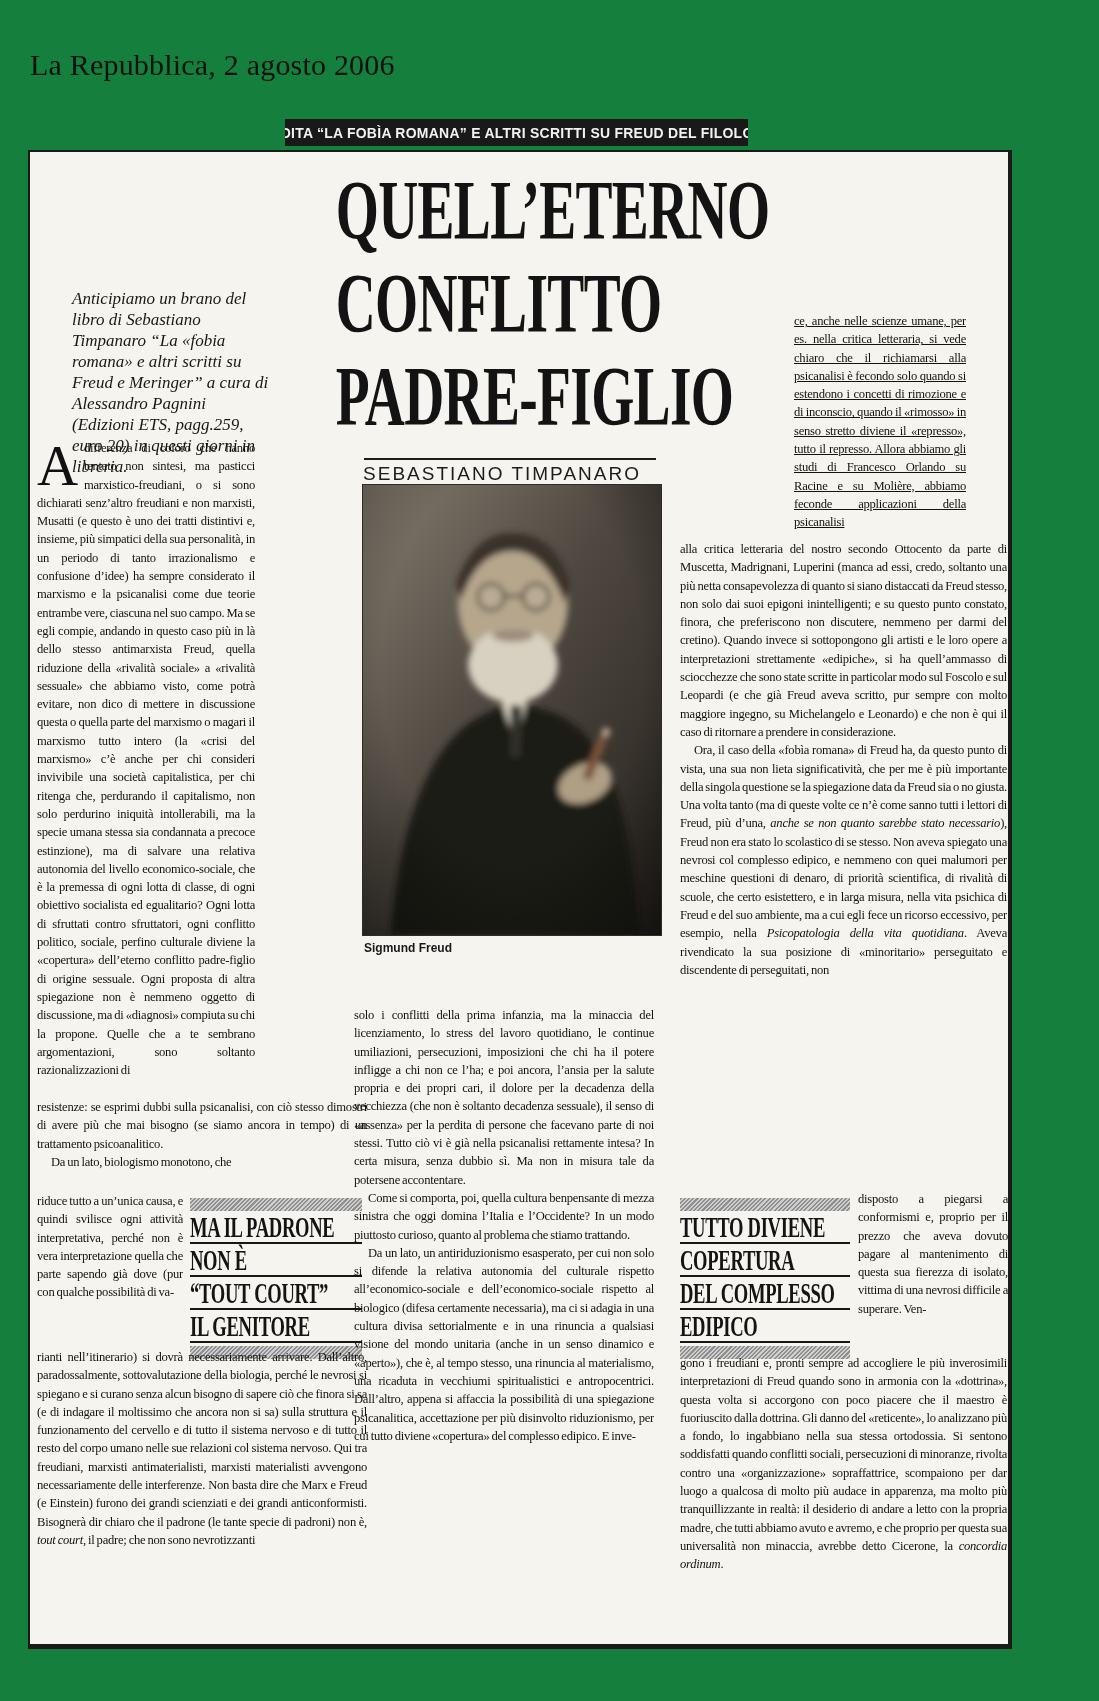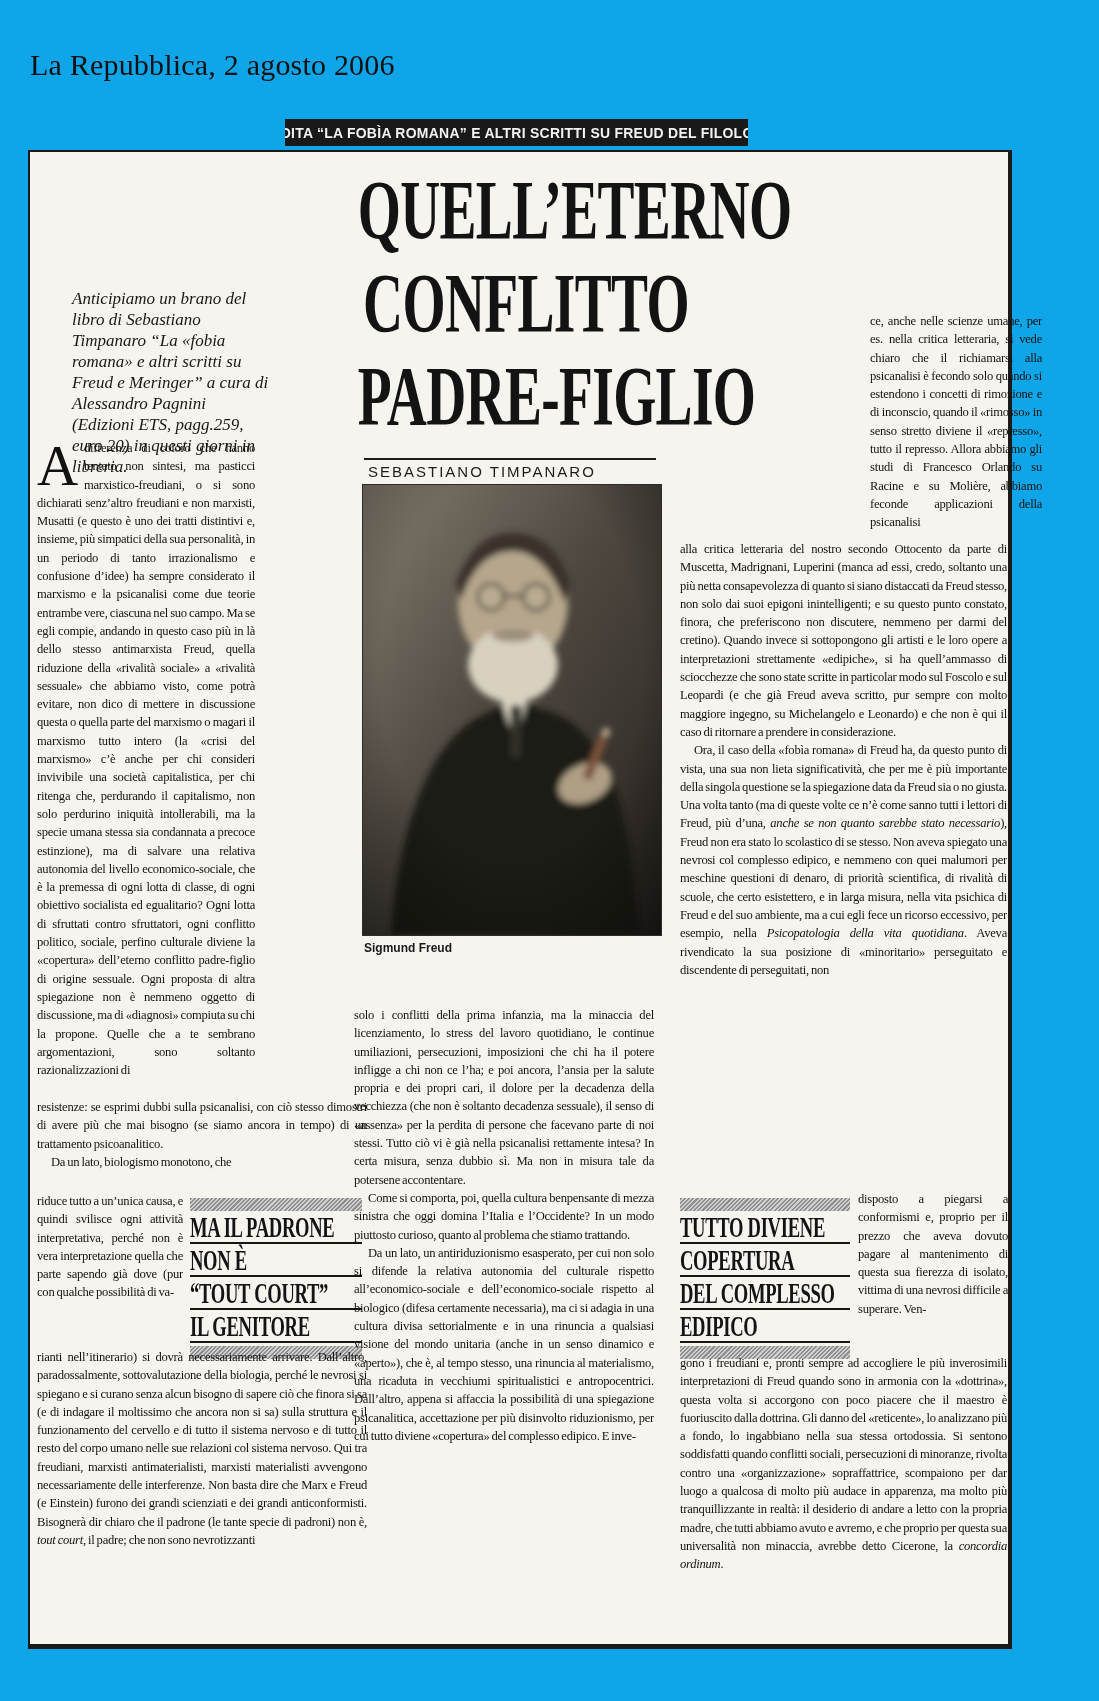--- a/index.html
+++ b/index.html
@@ -1,32 +1,32 @@
 <!DOCTYPE html>
 <html lang="it"><head>
 <meta charset="utf-8">
 <style>
   html,body{margin:0;padding:0;background:#e8e6e1;}
-  #page{position:relative;width:1099px;height:1701px;background:#0ea5e9;overflow:hidden;
+  #page{position:relative;width:1099px;height:1701px;background:#15803d;overflow:hidden;
         font-family:"Liberation Serif","DejaVu Serif",serif;color:#151310;}
   .header-note{position:absolute;left:30px;top:48px;font-size:30px;letter-spacing:0.2px;color:#111;}
   .article-box{position:absolute;left:28px;top:150px;width:978px;height:1492px;
                border:2px solid #1a1a1a;border-right-width:4px;border-bottom-width:5px;background:#f6f4ef;}
   .kicker{position:absolute;left:255px;top:-33px;width:463px;height:27px;background:#191919;
           display:flex;align-items:center;justify-content:center;overflow:hidden;}
   .kicker span{color:#f2f2f2;font-family:"Liberation Sans","DejaVu Sans",sans-serif;font-weight:700;
           font-size:15px;letter-spacing:0.3px;white-space:nowrap;transform:scaleX(0.93);}
-  .headline{position:absolute;left:241px;top:12px;width:510px;text-align:center;}
+  .headline{position:absolute;left:219px;top:12px;width:510px;text-align:left;}
   .headline .hl{font-weight:700;font-size:84px;line-height:93px;letter-spacing:-1px;white-space:nowrap;
           transform:scaleX(0.66);transform-origin:50% 50%;color:#131313;}
   .standfirst{position:absolute;left:42px;top:136px;width:200px;font-style:italic;
           font-size:17px;line-height:21px;color:#1a1814;}
   .byline-rule{position:absolute;left:334px;top:306px;width:292px;height:2px;background:#1c1c1c;}
-  .byline{position:absolute;left:338px;top:311px;width:292px;text-align:left;
-          font-family:"Liberation Sans","DejaVu Sans",sans-serif;font-size:15px;letter-spacing:2px;color:#1c1c1c;}
+  .byline{position:absolute;left:326px;top:311px;width:292px;text-align:center;
+          font-family:"Liberation Sans","DejaVu Sans",sans-serif;font-size:19px;letter-spacing:2px;color:#1c1c1c;}
   .photo-frame{position:absolute;left:332px;top:332px;width:298px;height:450px;border:1px solid #2e2b28;background:#3a3631;}
   .photo-frame svg{display:block;}
   .caption{position:absolute;left:334px;top:789px;font-family:"Liberation Sans","DejaVu Sans",sans-serif;
           font-weight:700;font-size:12px;color:#181818;}
   .body-text{position:absolute;overflow:hidden;font-size:12.6px;line-height:18.3px;
           letter-spacing:-0.25px;word-spacing:-0.8px;text-align:justify;color:#151310;hyphens:auto;}
   .body-text p{margin:0;}
   .body-text p.indent{text-indent:14px;}
   .dropcap{float:left;font-size:57px;line-height:47px;padding:3px 6px 0 0;font-weight:400;color:#111;}
   .pullquote{position:absolute;}
@@ -131,21 +131,21 @@
     <div class="body-text" style="left:7px;top:1196px;width:330px;height:290px;">
       <p><span>rianti nell’itinerario) si dovrà necessariamente arrivare. Dall’altro, paradossalmente, sottovalutazione della biologia, perché le nevrosi si spiegano e si curano senza alcun bisogno di sapere ciò che finora si sa (e di indagare il moltissimo che ancora non si sa) sulla struttura e il funzionamento del cervello e di tutto il sistema nervoso e di tutto il resto del corpo umano nelle sue relazioni col sistema nervoso. Qui tra freudiani, marxisti antimaterialisti, marxisti materialisti avvengono necessariamente delle interferenze. Non basta dire che Marx e Freud (e Einstein) furono dei grandi scienziati e dei grandi anticonformisti. Bisognerà dir chiaro che il padrone (le tante specie di padroni) non è, </span><i>tout court</i><span>, il padre; che non sono nevrotizzanti</span></p>
     </div>
 
     <div class="body-text" style="left:324px;top:824px;width:300px;height:666px;margin-top:30px;">
       <p>solo i conflitti della prima infanzia, ma la minaccia del licenziamento, lo stress del lavoro quotidiano, le continue umiliazioni, persecuzioni, imposizioni che chi ha il potere infligge a chi non ce l’ha; e poi ancora, l’ansia per la salute propria e dei propri cari, il dolore per la decadenza della vecchiezza (che non è soltanto decadenza sessuale), il senso di «assenza» per la perdita di persone che facevano parte di noi stessi. Tutto ciò vi è già nella psicanalisi rettamente intesa? In certa misura, senza dubbio sì. Ma non in misura tale da potersene accontentare.</p>
       <p class="indent">Come si comporta, poi, quella cultura benpensante di mezza sinistra che oggi domina l’Italia e l’Occidente? In un modo piuttosto curioso, quanto al problema che stiamo trattando.</p>
       <p class="indent">Da un lato, un antiriduzionismo esasperato, per cui non solo si difende la relativa autonomia del culturale rispetto all’economico-sociale e dell’economico-sociale rispetto al biologico (difesa certamente necessaria), ma ci si adagia in una cultura divisa settorialmente e in una rinuncia a qualsiasi visione del mondo unitaria (anche in un senso dinamico e «aperto»), che è, al tempo stesso, una rinuncia al materialismo, una ricaduta in vecchiumi spiritualistici e antropocentrici. Dall’altro, appena si affaccia la possibilità di una spiegazione psicanalitica, accettazione per più disinvolto riduzionismo, per cui tutto diviene «copertura» del complesso edipico. E inve-</p>
     </div>
 
-    <div class="body-text" style="left:840px;top:160px;width:172px;height:226px;">
+    <div class="body-text" style="left:764px;top:160px;width:172px;height:226px;text-decoration:underline;">
       <p>ce, anche nelle scienze umane, per es. nella critica letteraria, si vede chiaro che il richiamarsi alla psicanalisi è fecondo solo quando si estendono i concetti di rimozione e di inconscio, quando il «rimosso» in senso stretto diviene il «represso», tutto il represso. Allora abbiamo gli studi di Francesco Orlando su Racine e su Molière, abbiamo feconde applicazioni della psicanalisi</p>
     </div>
 
     <div class="body-text" style="left:650px;top:388px;width:327px;height:650px;">
       <p>alla critica letteraria del nostro secondo Ottocento da parte di Muscetta, Madrignani, Luperini (manca ad essi, credo, soltanto una più netta consapevolezza di quanto si siano distaccati da Freud stesso, non solo dai suoi epigoni inintelligenti; e su questo punto constato, finora, che preferiscono non discutere, nemmeno per darmi del cretino). Quando invece si sottopongono gli artisti e le loro opere a interpretazioni strettamente «edipiche», si ha quell’ammasso di sciocchezze che sono state scritte in particolar modo sul Foscolo e sul Leopardi (e che già Freud aveva scritto, pur sempre con molto maggiore ingegno, su Michelangelo e Leonardo) e che non è qui il caso di ritornare a prendere in considerazione.</p>
       <p class="indent"><span>Ora, il caso della «fobìa romana» di Freud ha, da questo punto di vista, una sua non lieta significatività, che per me è più importante della singola questione se la spiegazione data da Freud sia o no giusta. Una volta tanto (ma di queste volte ce n’è come sanno tutti i lettori di Freud, più d’una, </span><i>anche se non quanto sarebbe stato necessario</i><span>), Freud non era stato lo scolastico di se stesso. Non aveva spiegato una nevrosi col complesso edipico, e nemmeno con quei malumori per meschine questioni di denaro, di priorità scientifica, di rivalità di scuole, che certo esistettero, e in larga misura, nella vita psichica di Freud e del suo ambiente, ma a cui egli fece un ricorso eccessivo, per esempio, nella </span><i>Psicopatologia della vita quotidiana</i><span>. Aveva rivendicato la sua posizione di «minoritario» perseguitato e discendente di perseguitati, non</span></p>
     </div>
 
     <div class="pullquote" style="left:650px;top:1046px;width:170px;">
       <div class="pq-bar"></div>

